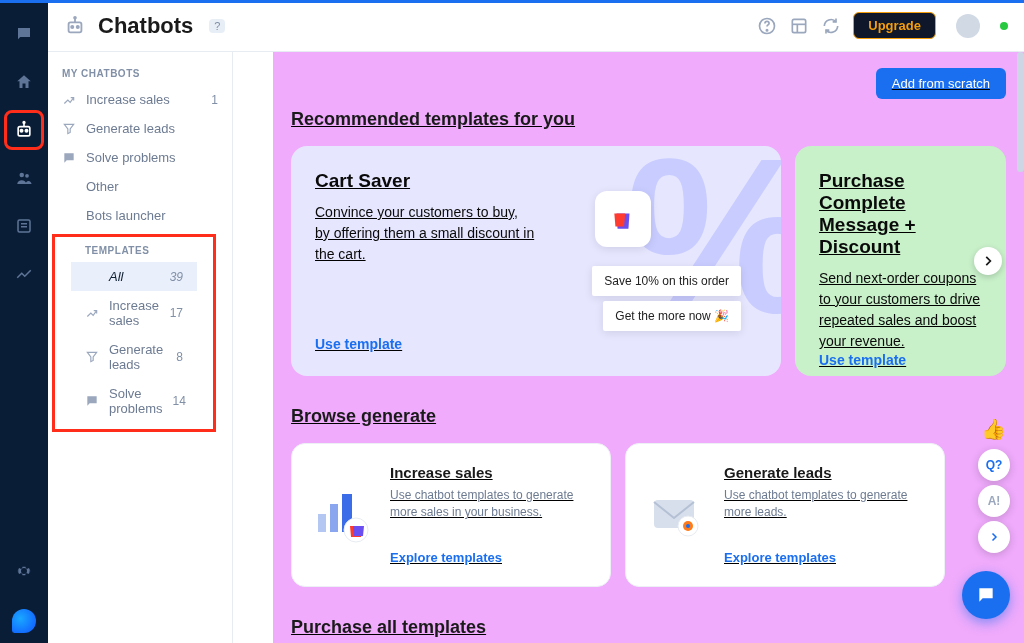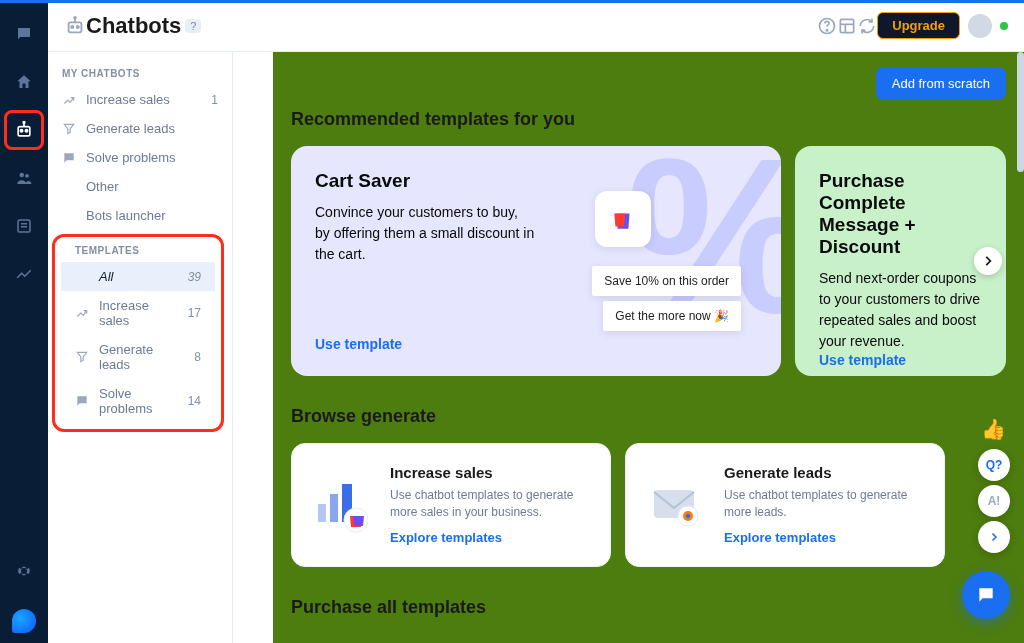--- a/index.html
+++ b/index.html
@@ -13,43 +13,43 @@
   .nav-rail { width: 48px; background: #0a1d37; display: flex; flex-direction: column; align-items: center; padding-top: 10px; position: relative; height: 100%; }
   .nav-rail .nav-item { width: 28px; height: 28px; margin: 10px 0; display: flex; align-items: center; justify-content: center; cursor: pointer; color: #5e7597; }
   .nav-rail .nav-item.highlighted { outline: 3px solid #ff2d1a; outline-offset: 3px; border-radius: 2px; color: #fff; }
   .nav-rail .nav-bottom { position: absolute; bottom: 10px; left: 0; right: 0; display: flex; flex-direction: column; align-items: center; gap: 14px; }
   .logo-blob { width: 24px; height: 24px; background: radial-gradient(circle at 35% 40%, #1aa8ff, #126dff 70%); border-radius: 50% 50% 50% 10%; }
 
   
   .main-col { flex: 1; display: flex; flex-direction: column; height: 100%; min-width: 0; }
 
   
-  .header { height: 52px; border-bottom: 1px solid #e7ecf2; display: flex; align-items: center; padding: 0 16px; gap: 0; }
+  .header { height: 52px; border-bottom: 1px solid #e7ecf2; display: flex; align-items: center; padding: 0 16px; gap: 12px; }
   .header .brand-icon { width: 22px; height: 22px; color: #9aa7bd; }
   .header h1 { font-size: 22px; font-weight: 600; color: #1a1a1a; }
   .header .help-pill { font-size: 11px; background: #e8eef6; color: #7f8da5; border-radius: 4px; padding: 1px 5px; margin-left: 4px; }
   .header .spacer { flex: 1; }
   .header .h-icon { width: 20px; height: 20px; color: #9aa7bd; cursor: pointer; }
   .header .upgrade-btn { border: 1px solid #f59e0b; color: #f59e0b; background: #0f172a; font-size: 13px; font-weight: 600; padding: 5px 14px; border-radius: 6px; cursor: pointer; }
   .header .avatar { width: 24px; height: 24px; background: #d1d9e5; border-radius: 50%; margin-left: 8px; }
   .status-dot { width: 8px; height: 8px; background: #28c840; border-radius: 50%; margin-left: 8px; }
 
   
   .body-row { flex: 1; display: flex; min-height: 0; gap: 40px; }
 
   .sidebar { width: 185px; border-right: 1px solid #e7ecf2; background: #fff; padding: 10px 0; position: relative; }
   .sidebar .section-label { font-size: 10px; font-weight: 700; color: #8190a7; letter-spacing: .5px; padding: 6px 14px; text-transform: uppercase; }
   .sidebar .mini-item { display: flex; align-items: center; gap: 10px; padding: 7px 14px; font-size: 13px; color: #6d7b92; cursor: pointer; }
   .sidebar .mini-item .count { margin-left: auto; font-size: 12px; color: #8190a7; }
   .sidebar .mini-item.active { background: #eaf0fb; color: #102033; border-radius: 0; font-style: italic; }
-  .sidebar .templates-box { border: 3px solid #ff2d1a; margin: 4px 8px 0 4px; padding: 2px 6px 6px; border-radius: 12px; }
+  .sidebar .templates-box { border: 3px solid #ff2d1a; margin: 4px 16px 0 4px; padding: 2px 16px 6px; border-radius: 0; }
   .sb-icon { width: 14px; height: 14px; color: #9aa7bd; flex-shrink: 0; }
 
   
-  .content { flex: 1; background: #4d7c0f; overflow-y: auto; padding: 16px 18px 40px 18px; position: relative; min-width: 0; }
+  .content { flex: 1; background: #f0abfc; overflow-y: auto; padding: 16px 18px 40px 18px; position: relative; min-width: 0; text-decoration: underline; }
   .content-top { display: flex; justify-content: flex-end; margin-bottom: 10px; }
   .primary-btn { background: #1a6ef0; color: #fff; font-size: 13px; font-weight: 500; padding: 8px 16px; border: none; border-radius: 6px; cursor: pointer; }
   .section-heading { font-size: 18px; font-weight: 700; color: #1a1a1a; margin: 6px 0 16px; }
 
   .rec-row { display: flex; gap: 14px; margin-bottom: 30px; position: relative; }
   .rec-card { border-radius: 16px; padding: 24px; height: 230px; display: flex; flex-direction: column; position: relative; overflow: hidden; }
   .rec-card.purple { background: #e6e7ff; width: 490px; }
   .rec-card.green  { background: #c8f0c9; flex: 1; min-width: 0; }
   .rec-card h3 { font-size: 19px; font-weight: 700; color: #0a0a0a; margin-bottom: 10px; }
   .rec-card p { font-size: 14px; color: #0a0a0a; line-height: 1.5; max-width: 220px; }
@@ -58,21 +58,21 @@
   .rec-card.purple .chip.c1 { top: 120px; }
   .rec-card.purple .chip.c2 { top: 155px; }
   .rec-card.purple .bag-box { position: absolute; right: 130px; top: 45px; width: 56px; height: 56px; background: #fff; border-radius: 12px; display:flex; align-items:center; justify-content:center; box-shadow:0 2px 8px rgba(0,0,0,.1);}
   .percent-bg { position:absolute; right:-40px; top:-20px; font-size:220px; font-weight:800; color:rgba(100,110,255,.22); line-height:1; pointer-events:none;}
   .rec-next-btn { position:absolute; right:4px; top:50%; transform:translateY(-50%); width:28px; height:28px; background:#fff; border-radius:50%; box-shadow:0 2px 6px rgba(0,0,0,.18); display:flex; align-items:center; justify-content:center; cursor:pointer; color:#1a1a1a; z-index:5; }
 
   .browse-row { display: flex; gap: 14px; }
   .browse-card { background: #fff; border-radius: 14px; padding: 20px; display: flex; gap: 16px; align-items: center; width: 320px; border:1px solid #edf1f6;}
   .browse-card .illus { width: 62px; height: 62px; position:relative; }
   .browse-card h4 { font-size: 15px; font-weight: 700; color: #1a1a1a; margin-bottom: 6px; }
-  .browse-card p { font-size: 12px; color: #6d7b92; line-height: 1.45; margin-bottom: 6px; }
+  .browse-card p { font-size: 12px; color: #6d7b92; line-height: 1.45; margin-bottom: 26px; }
   .browse-card .explore { font-size: 13px; color: #1a6ef0; font-weight: 600; cursor: pointer; }
 
   
   .float-stack { position: fixed; right: 14px; bottom: 90px; display:flex; flex-direction:column; align-items:center; gap:4px; }
   .float-stack .bubble { width: 32px; height: 32px; background:#fff; border-radius:50%; box-shadow:0 2px 8px rgba(0,0,0,.18); display:flex; align-items:center; justify-content:center; font-size:12px; color:#1a6ef0; font-weight:700; cursor:pointer;}
   .float-stack .thumb { font-size:20px; position:relative; top:-4px;}
   .chat-fab { position: fixed; right: 14px; bottom: 24px; width: 48px; height: 48px; background:#1a6ef0; border-radius:50%; display:flex; align-items:center; justify-content:center; color:#fff; cursor:pointer; box-shadow:0 4px 12px rgba(26,110,240,.5); }
 
   .scrollbar-fake { position:absolute; right:0; top:0; width:7px; height:120px; background:#cdd6e4; border-radius:4px; }
 </style>

